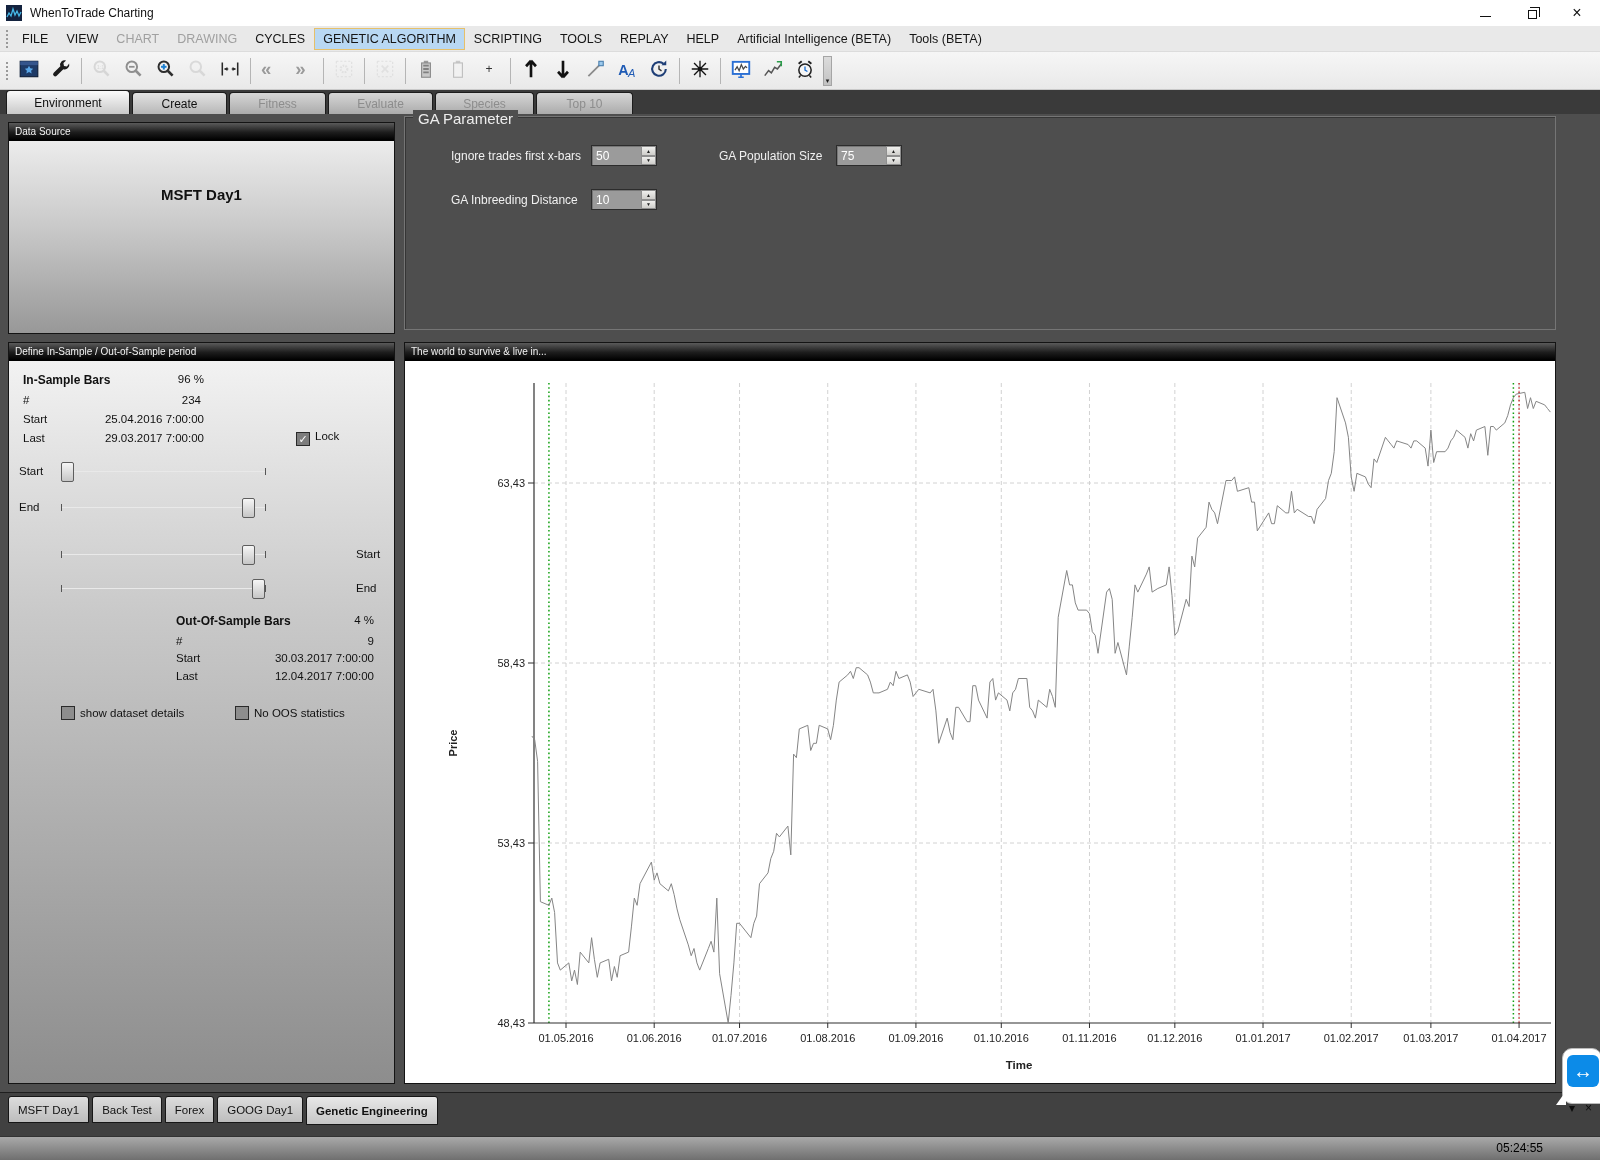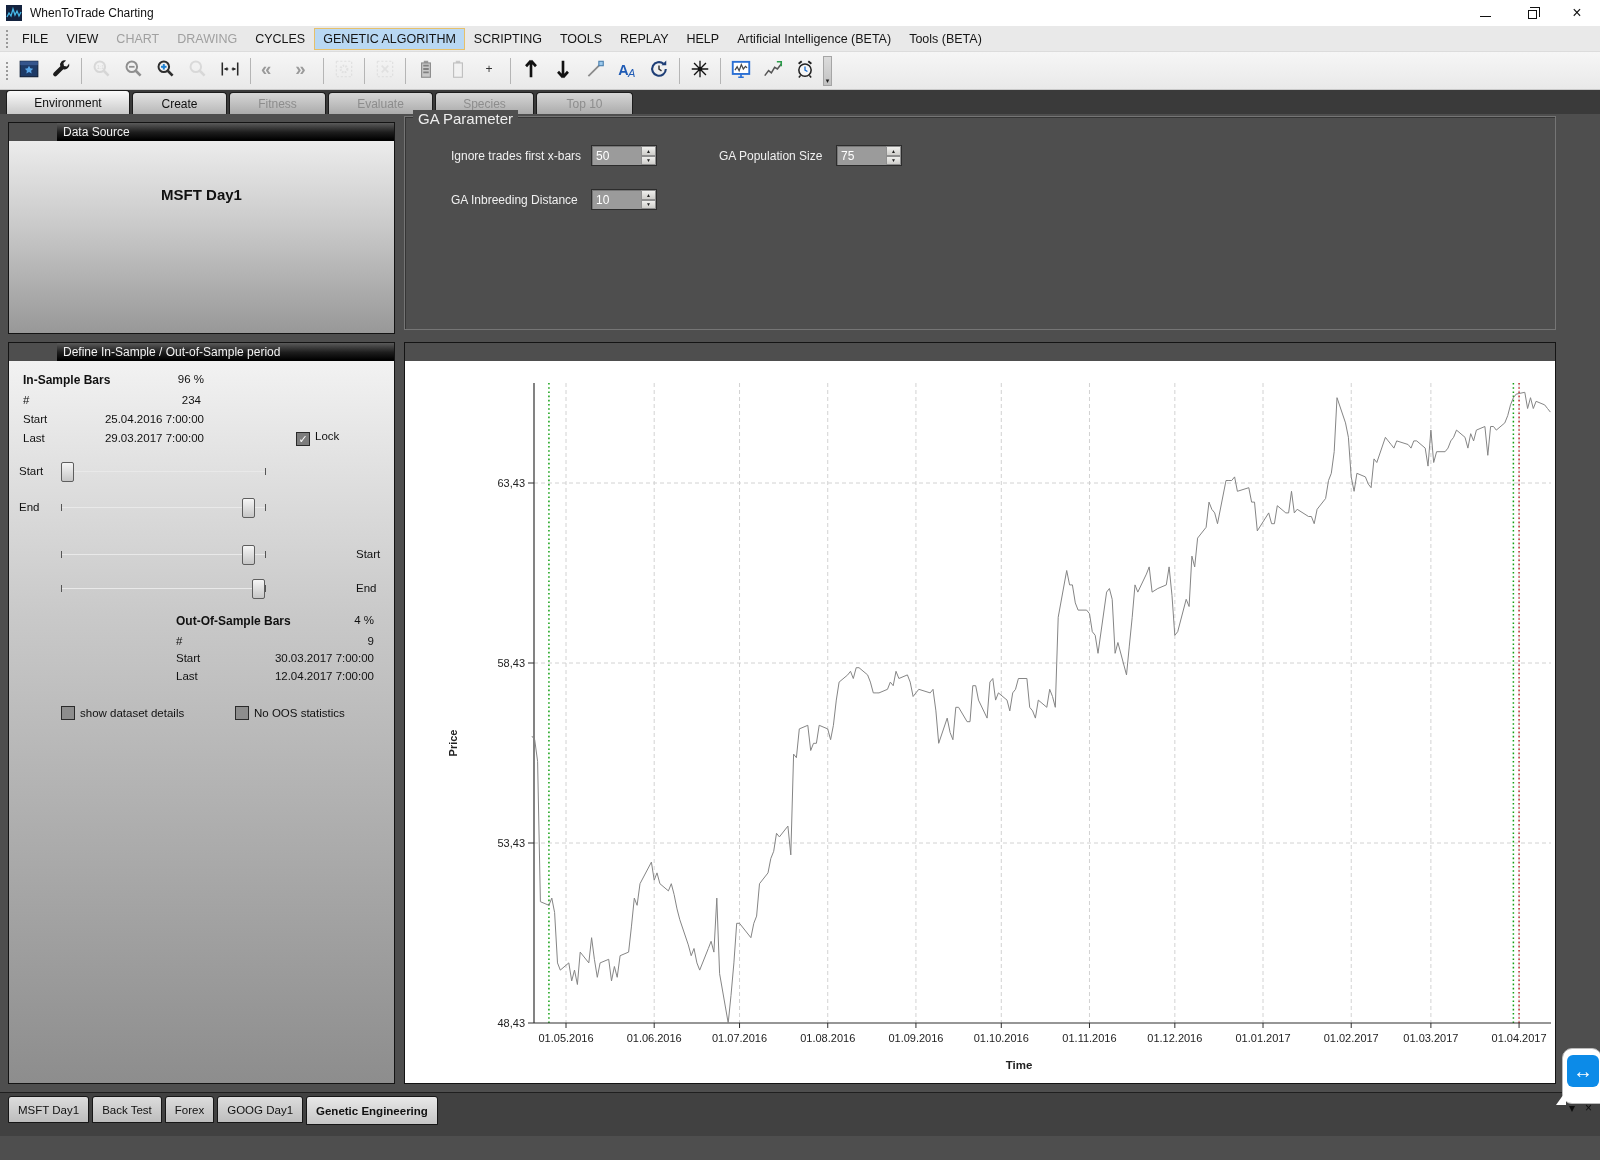--- a/index.html
+++ b/index.html
@@ -48,22 +48,22 @@
           border:1px solid #1c1c1c; border-bottom:none; border-radius:4px 4px 0 0; margin-right:2px;
           background:linear-gradient(#e2e2e2,#b7b7b7); color:#111; }
   .ttab.active { height:24px; background:linear-gradient(#fbfbfb,#c9c9c9); font-weight:normal; }
   .ttab.disabled { color:#8d8d8d; background:linear-gradient(#d6d6d6,#ababab); }
 
   
   .main { position:absolute; top:114px; left:0; width:1600px; height:978px; background:#4e4e4e; }
 
   .panel { position:absolute; border:1px solid #141414; }
   .phead { height:18px; background:linear-gradient(#5a5a5a,#1d1d1d 55%,#000000);
-           border-bottom:1px solid #000; color:#f2f2f2; font-size:12px;
-           display:flex; align-items:center; padding-left:6px;margin-left:48px; }
+           border-bottom:1px solid #000; color:#f2f2f2; font-size:10px;
+           display:flex; align-items:center; padding-left:6px; }
   .pbody { position:absolute; left:0; top:18px; right:0; bottom:0; }
 
   .datasource { left:8px; top:8px; width:387px; height:212px; }
   .dsbody { background:linear-gradient(#ececec,#c9c9c9 45%,#989898); }
   .dstext { position:absolute; top:45px; width:100%; text-align:center; font-size:15px;
             font-weight:bold; color:#111; }
 
   
   .gagroup { position:absolute; left:404px; top:2px; width:1152px; height:214px;
              border:1px solid #757575; box-shadow:inset 1px 1px 0 #353535; }
@@ -443,20 +443,23 @@
           <span class="cbbox empty"></span><span class="cblabel">show dataset details</span>
         </span>
         <span class="abs" style="left:226px;top:345px">
           <span class="cbbox empty"></span><span class="cblabel">No OOS statistics</span>
         </span>
 
       </div>
     </div>
 
     <div class="panel chartpanel">
+      <div class="phead">
+        <span>The world to survive &amp; live in...</span>
+      </div>
       <div class="pbody chartbody">
         <svg id="chartsvg" viewBox="0 0 1150 722" width="1150" height="722">
             <line x1="161" y1="22" x2="161" y2="662" stroke="#d2d2d2" stroke-width="1" stroke-dasharray="4 3"></line>
             <line x1="249.195" y1="22" x2="249.195" y2="662" stroke="#d2d2d2" stroke-width="1" stroke-dasharray="4 3"></line>
             <line x1="334.545" y1="22" x2="334.545" y2="662" stroke="#d2d2d2" stroke-width="1" stroke-dasharray="4 3"></line>
             <line x1="422.74" y1="22" x2="422.74" y2="662" stroke="#d2d2d2" stroke-width="1" stroke-dasharray="4 3"></line>
             <line x1="510.935" y1="22" x2="510.935" y2="662" stroke="#d2d2d2" stroke-width="1" stroke-dasharray="4 3"></line>
             <line x1="596.2850000000001" y1="22" x2="596.2850000000001" y2="662" stroke="#d2d2d2" stroke-width="1" stroke-dasharray="4 3"></line>
             <line x1="684.48" y1="22" x2="684.48" y2="662" stroke="#d2d2d2" stroke-width="1" stroke-dasharray="4 3"></line>
             <line x1="769.83" y1="22" x2="769.83" y2="662" stroke="#d2d2d2" stroke-width="1" stroke-dasharray="4 3"></line>
@@ -519,20 +522,23 @@
         <div class="btab">Forex</div>
         <div class="btab">GOOG Day1</div>
         <div class="btab active">Genetic Engineering</div>
       </div>
     <div class="stripbtns">
       <span>▾</span>
       <span>×</span>
     </div>
   </div>
 
+  <div class="statusbar">
+    <span class="clock">05:24:55</span>
+  </div>
 
 
   <div class="tvbubble">
     <div class="tvicon">
       <span>↔</span>
     </div>
   </div>
 </div>
 
 </body></html>

